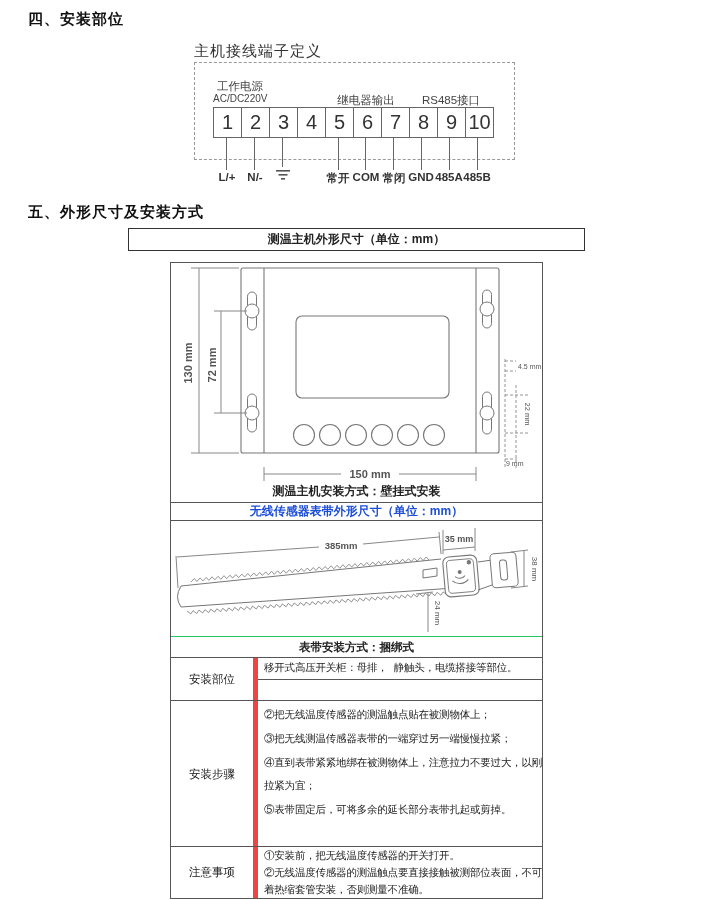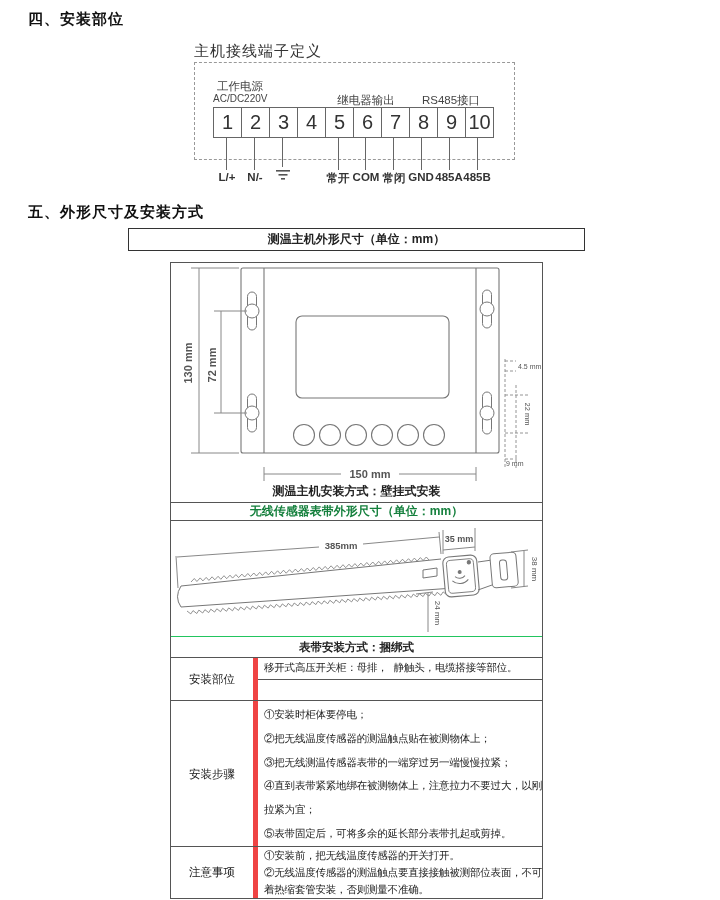--- a/index.html
+++ b/index.html
@@ -21,21 +21,21 @@
   .tcell:first-child{margin-left:0;}
   .lead{width:1px;height:32px;top:138px;background:#666;}
   .blabel{top:171px;width:44px;text-align:center;font-size:11.5px;font-weight:600;color:#333;}
 
   
   #panel-title-box{left:128px;top:228px;width:455px;height:21px;border:1px solid #333;
                    font-size:12px;font-weight:bold;color:#222;line-height:21px;text-align:center;}
   #outer-box{left:170px;top:262px;width:371px;height:635px;border:1px solid #555;}
   #host-caption{left:0;top:219px;width:100%;height:20px;font-size:12px;font-weight:bold;line-height:18px;text-align:center;color:#222;}
   #band-header{left:0;top:239px;width:100%;height:17px;border-top:1px solid #555;border-bottom:1px solid #555;
-               font-size:12px;font-weight:bold;line-height:17px;text-align:center;color:#15803d;}
+               font-size:12px;font-weight:bold;line-height:17px;text-align:center;color:#1d4ed8;}
   #band-caption{left:0;top:373px;width:100%;height:21px;border-top:1px solid #22c55e;
                 font-size:11.5px;font-weight:600;line-height:21px;text-align:center;color:#222;}
   .trow{left:0;width:100%;border-top:1px solid #555;display:flex;}
   .tlabel{width:82px;border-right:5px solid #ef4444;display:flex;align-items:center;justify-content:center;
           font-size:11.5px;color:#222;flex:0 0 82px;}
   .tcontent{flex:1;min-width:0;}
   .subline{height:21px;line-height:21px;padding-left:6px;font-size:10.5px;letter-spacing:-0.2px;}
   .subline.divided{border-bottom:1px solid #555;}
   #row-steps .tcontent{padding:3px 0 0 6px;font-size:10.5px;letter-spacing:-0.2px;line-height:23.8px;}
   #row-notes .tcontent{padding:1px 0 0 6px;font-size:10.5px;letter-spacing:-0.2px;line-height:16.8px;}
@@ -212,21 +212,20 @@
   <div class="abs trow" id="row-location" style="top:394px;height:42px;">
     <div class="tlabel">安装部位</div>
     <div class="tcontent">
       <div class="subline divided nowrap">移开式高压开关柜：母排， 静触头，电缆搭接等部位。</div>
     </div>
   </div>
 
   <div class="abs trow" id="row-steps" style="top:437px;height:146px;">
     <div class="tlabel">安装步骤</div>
     <div class="tcontent">
-      <div class="nowrap">①安装时柜体要停电；</div>
       <div class="nowrap">②把无线温度传感器的测温触点贴在被测物体上；</div>
       <div class="nowrap">③把无线测温传感器表带的一端穿过另一端慢慢拉紧；</div>
       <div class="nowrap">④直到表带紧紧地绑在被测物体上，注意拉力不要过大，以刚刚</div>
       <div class="nowrap">拉紧为宜；</div>
       <div class="nowrap">⑤表带固定后，可将多余的延长部分表带扎起或剪掉。</div>
     </div>
   </div>
 
   <div class="abs trow" id="row-notes" style="top:583px;height:51px;">
     <div class="tlabel">注意事项</div>

